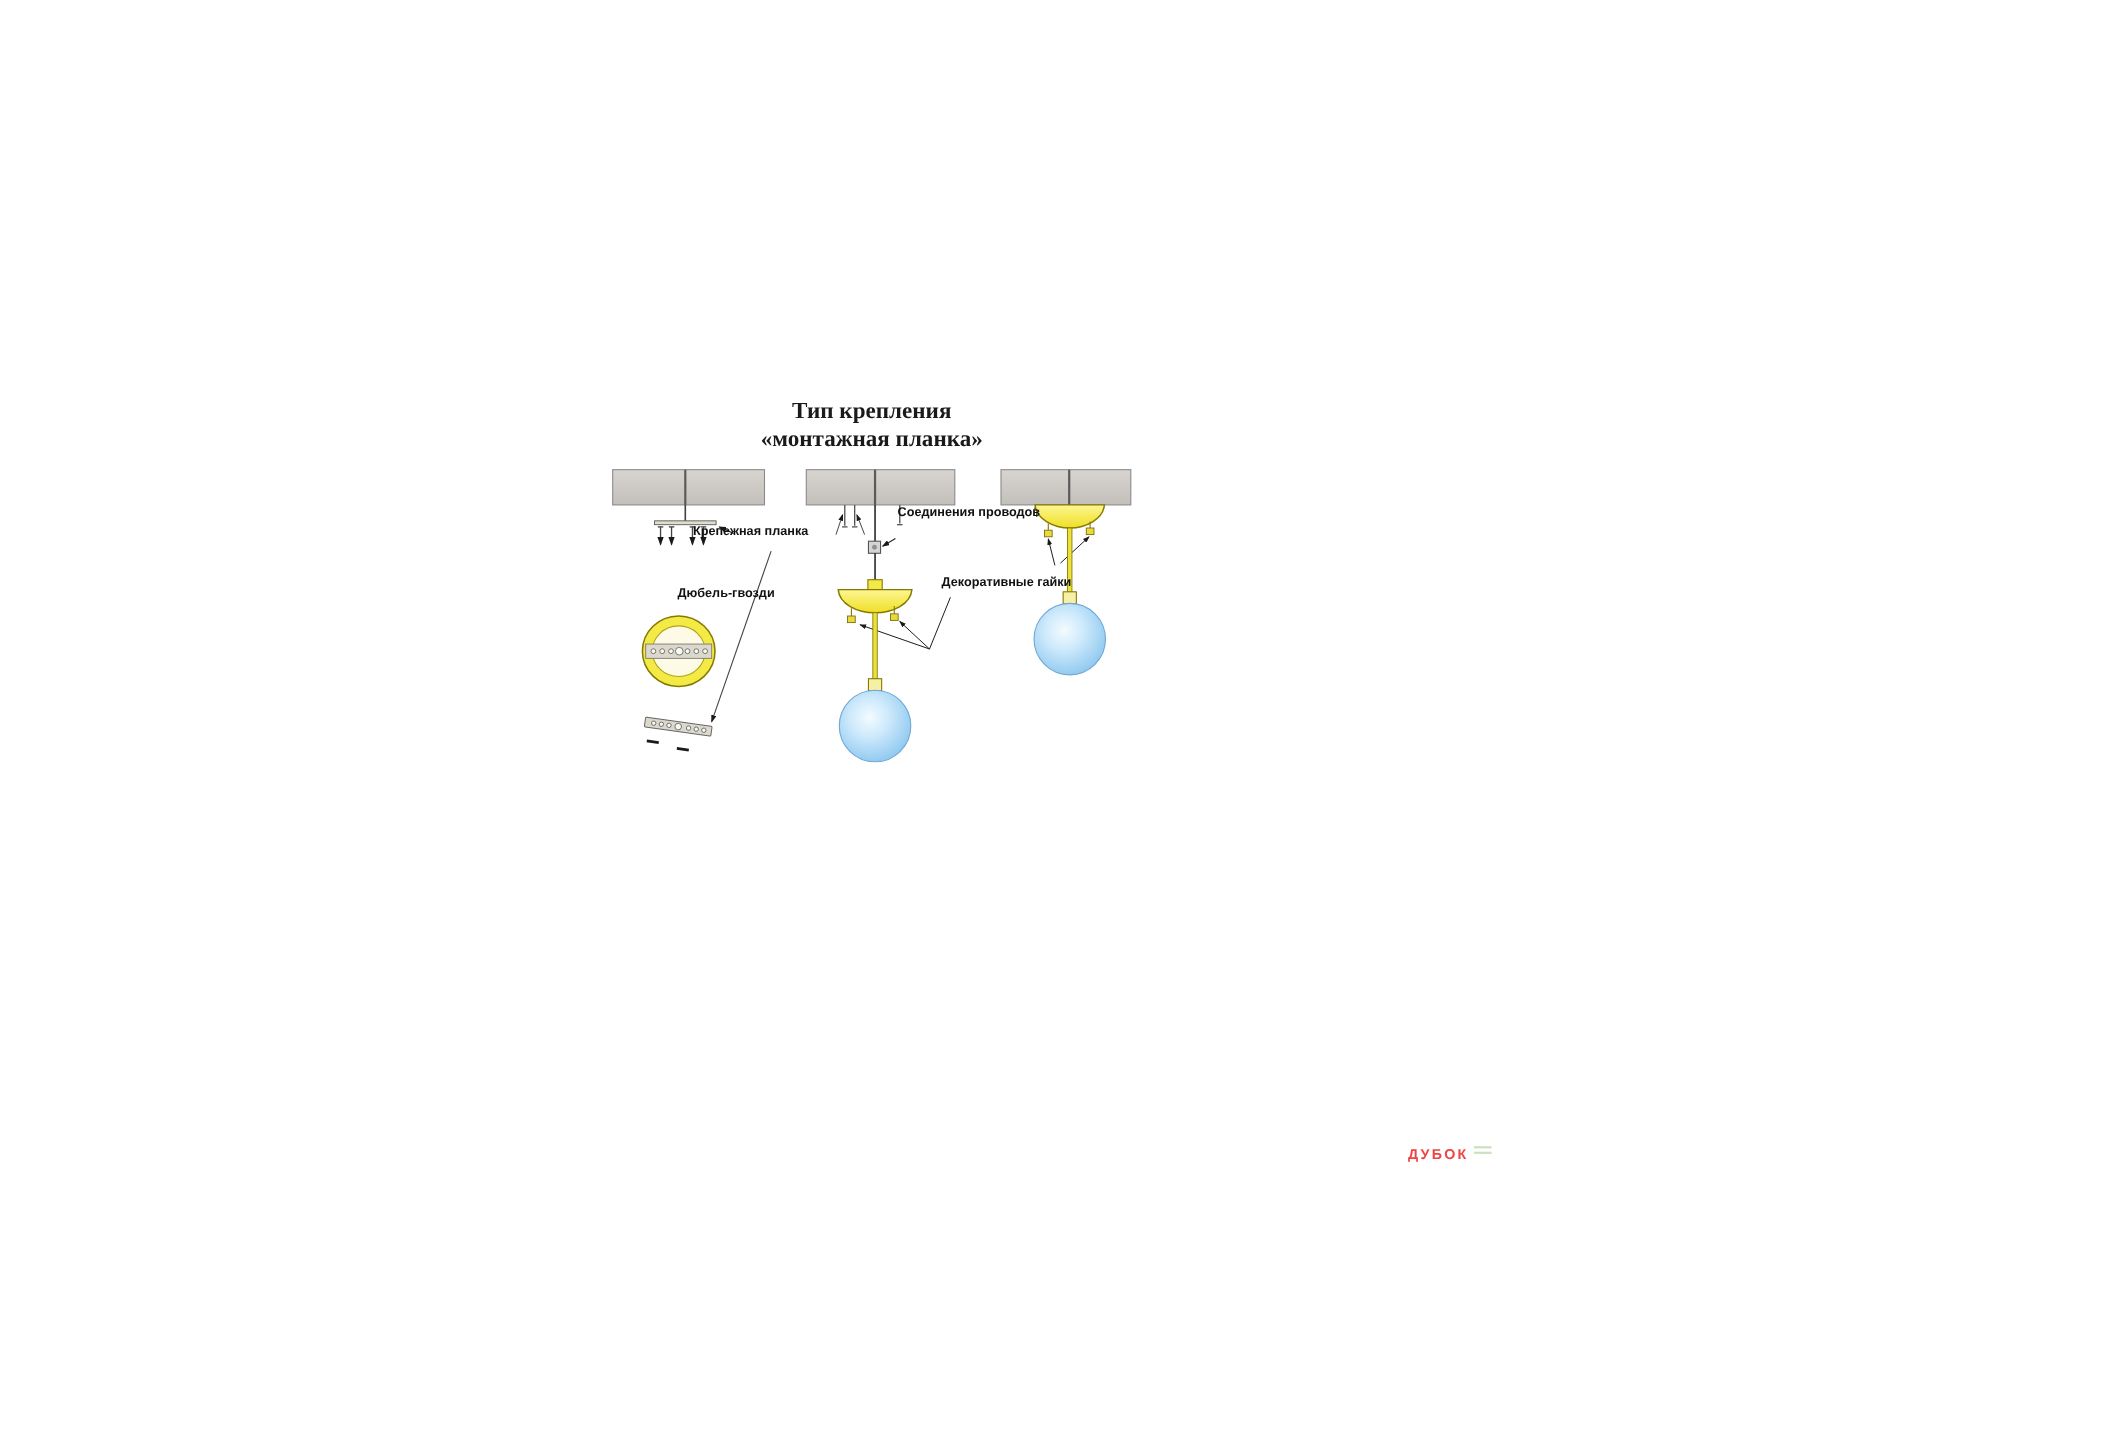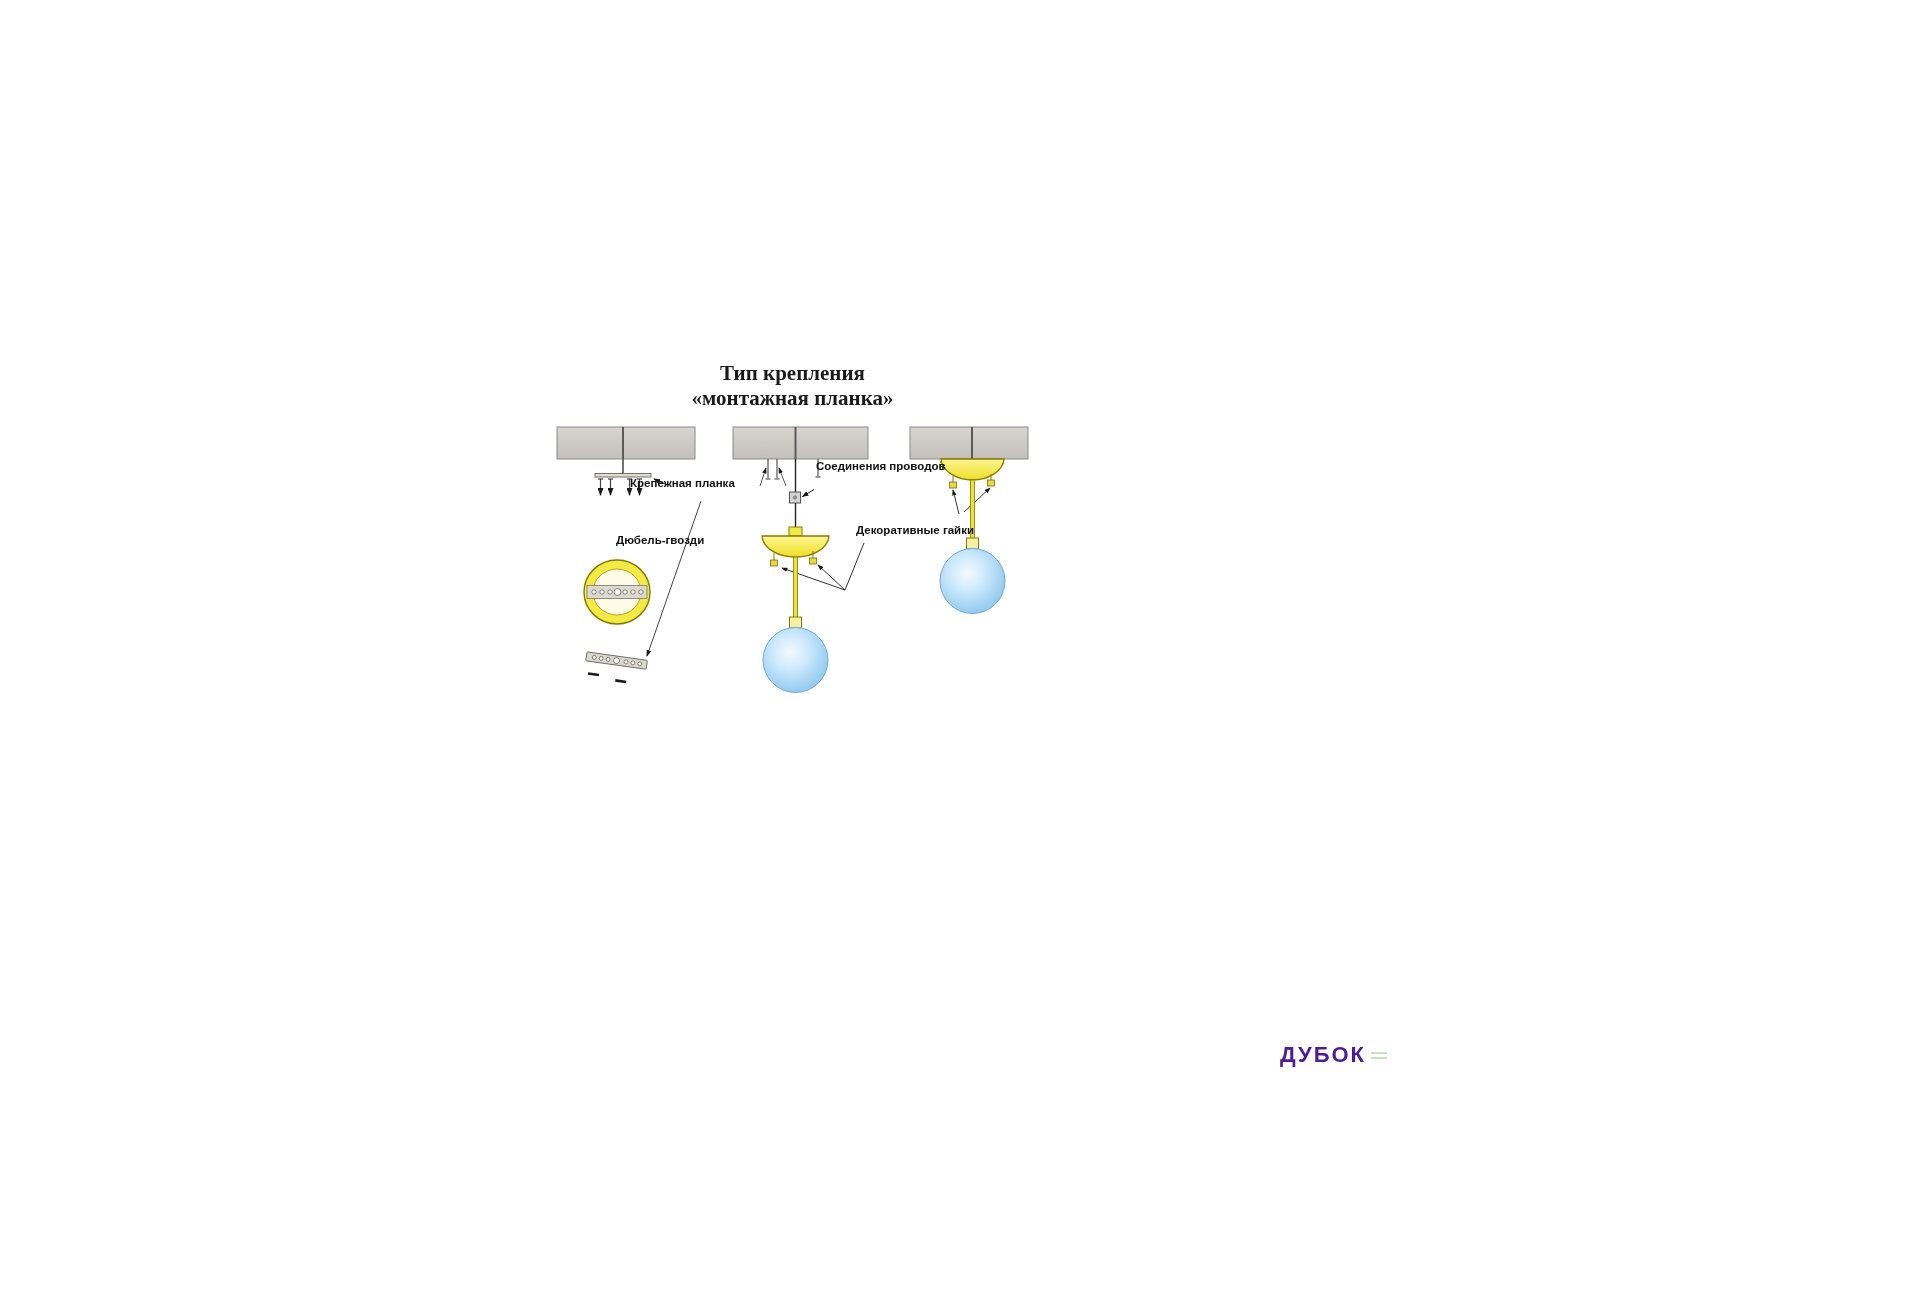--- a/index.html
+++ b/index.html
@@ -3,22 +3,22 @@
 <meta charset="utf-8">
 <style>
   html,body{margin:0;padding:0;background:#ffffff;}
   .page{position:relative;width:1920px;height:1314px;background:#ffffff;overflow:hidden;
         font-family:"Liberation Sans", sans-serif;}
   .diagram-svg{position:absolute;left:0;top:0;}
   .title{position:absolute;left:610px;top:361px;width:365px;text-align:center;
          font-family:"Liberation Serif", serif;font-weight:bold;font-size:21px;
          line-height:25px;color:#1a1a1a;}
   .lbl{position:absolute;font-weight:bold;font-size:11.5px;color:#111;white-space:nowrap;}
-  .watermark{position:absolute;left:1280px;top:1042px;display:flex;align-items:center;gap:5px;
-             color:#4c1d95;font-weight:bold;font-size:22px;letter-spacing:2px;}
+  .watermark{position:absolute;left:1280px;top:1042px;display:flex;gap:5px;
+             color:#ef4444;font-weight:bold;font-size:13px;letter-spacing:2px;}
   .wm-lines{display:flex;flex-direction:column;gap:3px;}
   .wm-lines span{display:block;width:16px;height:2px;background:#c9e2bf;}
 </style>
 </head>
 <body>
 
 <div class="page">
 
   <div class="title">
     <div>Тип крепления</div>

